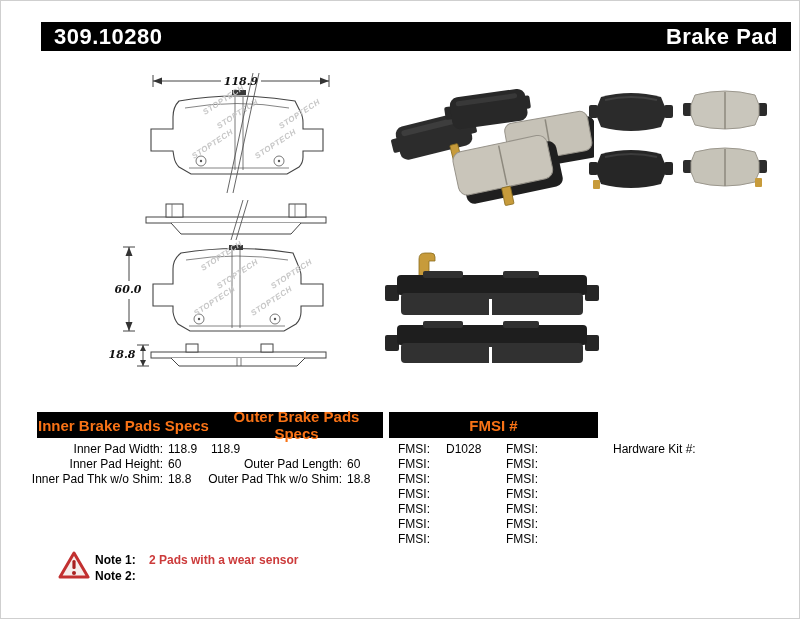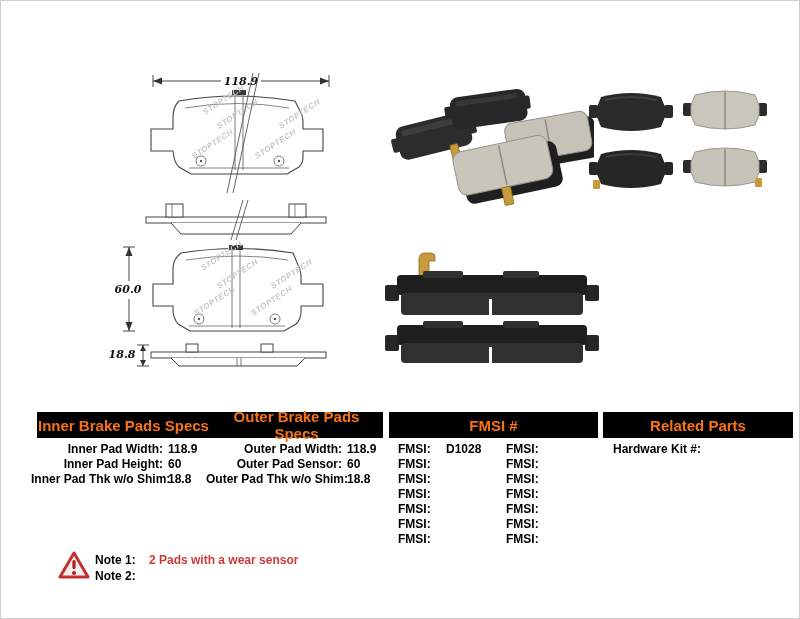--- a/index.html
+++ b/index.html
@@ -20,39 +20,43 @@
   svg text.dim{font-family:"DejaVu Serif",serif;font-style:italic;font-weight:bold;font-size:11px;fill:#111;}
   svg text.wm{font-family:"Liberation Sans",sans-serif;font-weight:bold;font-style:italic;font-size:8px;fill:#c7c7c7;letter-spacing:.5px;}
   
   .col-header{
     position:absolute;top:411px;height:26px;background:#000;color:#f97316;
     font-weight:bold;font-size:15px;display:flex;align-items:center;justify-content:center;
   }
   .col-header.split{justify-content:space-between;padding:0;}
   .col-header.split span{flex:1;text-align:center;}
   
-  .spec-table{position:absolute;top:441px;font-size:12px;font-weight:bold;line-height:15px;}
+  .spec-table{position:absolute;top:441px;font-size:12px;font-weight:normal;line-height:15px;}
   .spec-row{display:flex;height:15px;white-space:nowrap;}
   .spec-label{text-align:right;}
   .inner .spec-label{width:132px;}
   .outer .spec-label{width:136px;}
   .spec-value{padding-left:5px;text-align:left;}
   .fmsi-col .spec-label{width:38px;text-align:left;}
   .fmsi-col .spec-value{padding-left:10px;}
   .related .spec-label{text-align:left;}
   
   .note-row{position:absolute;left:94px;font-size:12px;font-weight:bold;height:16px;line-height:16px;white-space:nowrap;}
   .note-label{display:inline-block;width:44px;}
   .note-text{margin-left:10px;}
 </style>
 </head>
 <body>
 
 <div class="page">
 
+  <div class="title-bar">
+    <span>309.10280</span>
+    <span>Brake Pad</span>
+  </div>
 
   <svg class="abs" style="left:138px;top:66px" width="204" height="130" viewBox="0 0 204 130">
     <g stroke="#444" stroke-width="1" fill="none">
       <line x1="14" y1="8" x2="14" y2="20"></line>
         <line x1="190" y1="8" x2="190" y2="20"></line>
       <line x1="14" y1="14" x2="82" y2="14"></line>
         <line x1="122" y1="14" x2="190" y2="14"></line>
     </g>
     <polygon points="14,14 23,10.5 23,17.5" fill="#333"></polygon>
     <polygon points="190,14 181,10.5 181,17.5" fill="#333"></polygon>
@@ -207,44 +211,42 @@
       <rect x="18" y="46" width="182" height="20" rx="4" fill="#313131"></rect>
       <rect x="106" y="50" width="3" height="16" fill="#ffffff"></rect>
     </g>
   </svg>
 
   <div class="col-header split" style="left:36px;width:346px">
     <span>Inner Brake Pads Specs</span>
     <span>Outer Brake Pads Specs</span>
   </div>
   <div class="col-header" style="left:388px;width:209px">FMSI #</div>
-  <div class="col-header" style="left:602px;width:190px">Related Parts</div>
 
   <div class="spec-table inner" style="left:30px;width:175px">
     <div class="spec-row">
       <span class="spec-label">Inner Pad Width:</span>
       <span class="spec-value">118.9</span>
     </div>
     <div class="spec-row">
       <span class="spec-label">Inner Pad Height:</span>
       <span class="spec-value">60</span>
     </div>
     <div class="spec-row">
       <span class="spec-label">Inner Pad Thk w/o Shim:</span>
       <span class="spec-value">18.8</span>
     </div>
   </div>
 
   <div class="spec-table outer" style="left:205px;width:180px">
     <div class="spec-row">
-      <span class="spec-label">Outer Pad Width:</span>
       <span class="spec-value">118.9</span>
     </div>
     <div class="spec-row">
-      <span class="spec-label">Outer Pad Sensor:</span>
+      <span class="spec-label">Outer Pad Length:</span>
       <span class="spec-value">60</span>
     </div>
     <div class="spec-row">
       <span class="spec-label">Outer Pad Thk w/o Shim:</span>
       <span class="spec-value">18.8</span>
     </div>
   </div>
 
   <div class="spec-table fmsi-col" style="left:397px;width:105px">
     <div class="spec-row">

